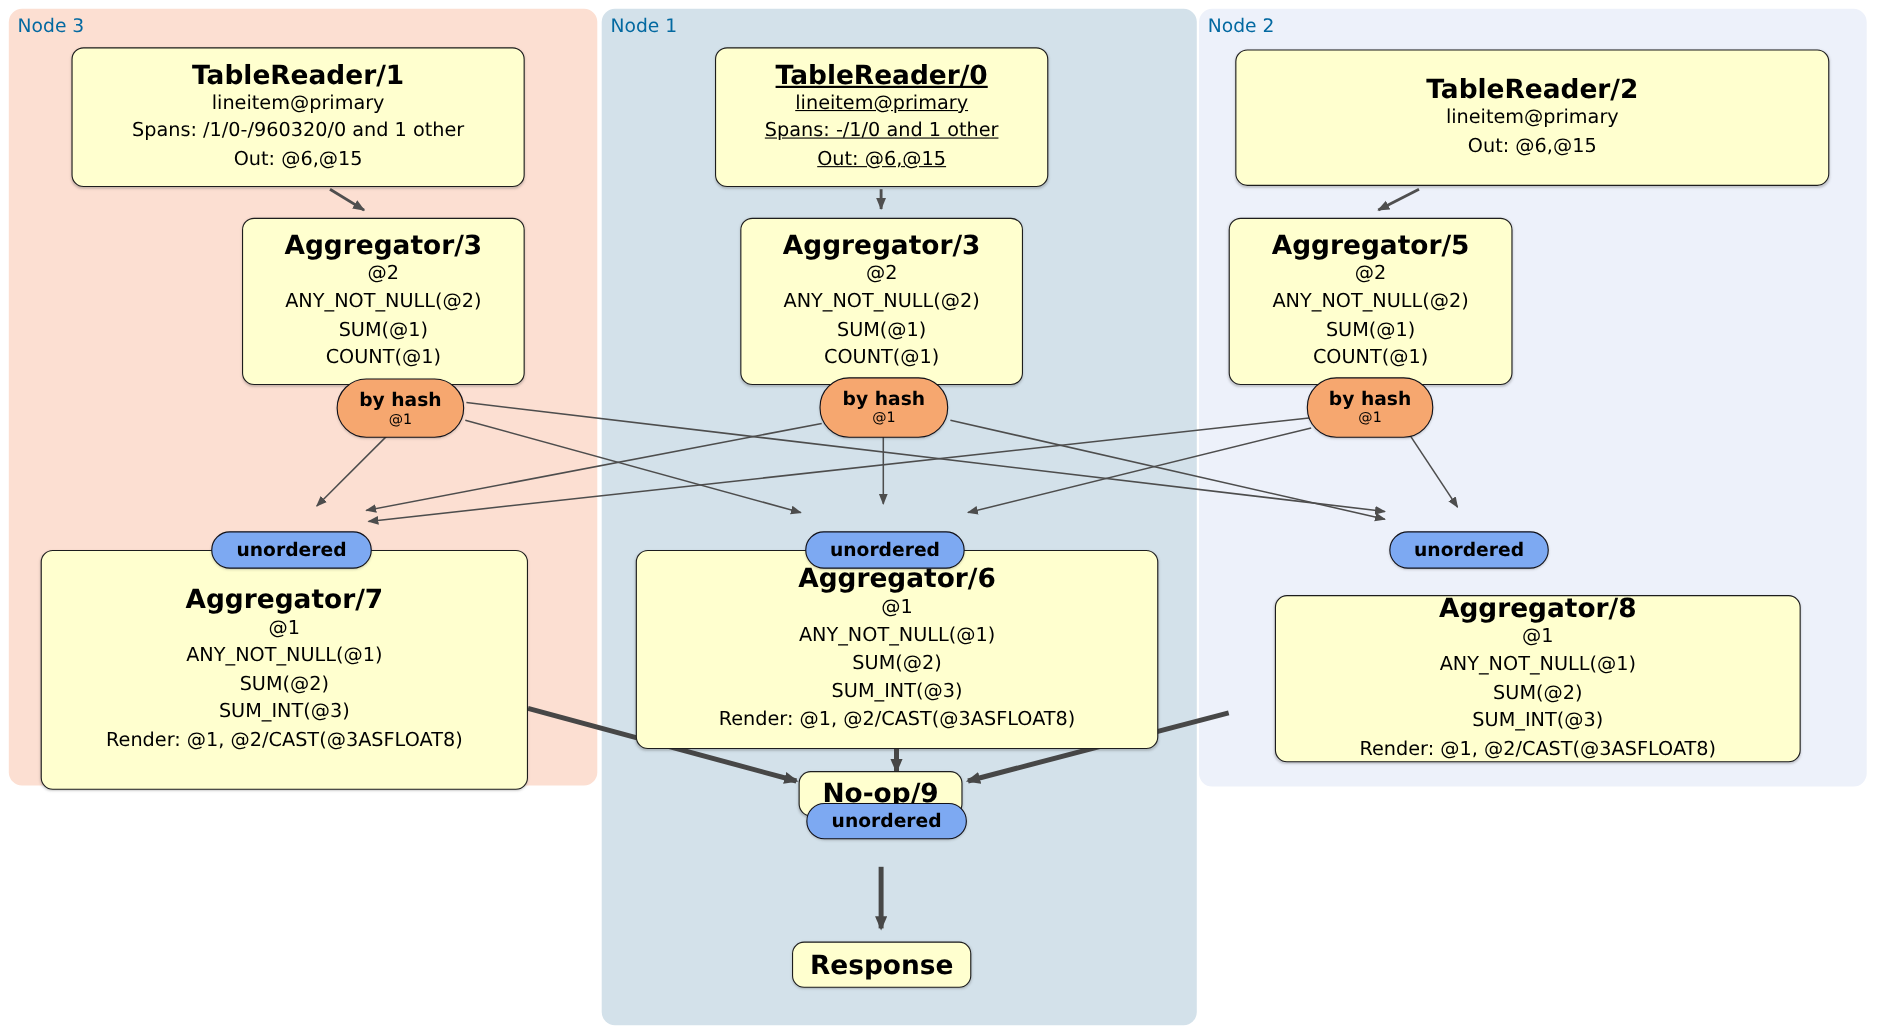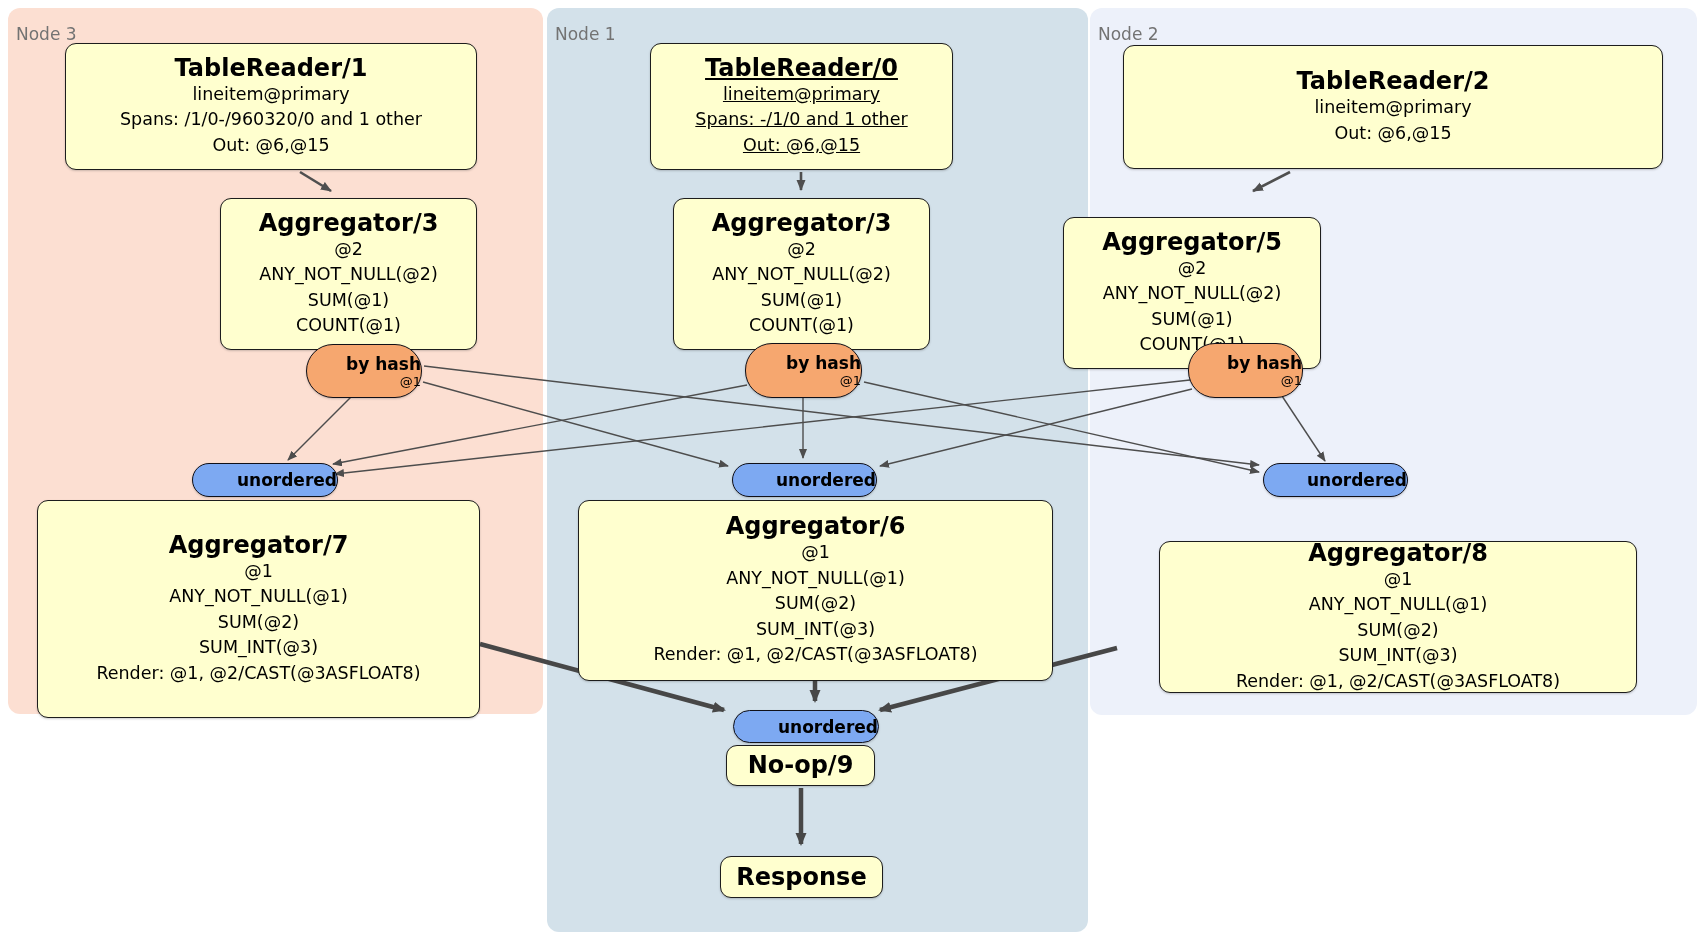--- a/index.html
+++ b/index.html
@@ -2,33 +2,33 @@
 <html><head>
 <meta charset="utf-8">
 <style>
   html,body{margin:0;padding:0;background:#ffffff;}
   .canvas{position:relative;width:1708px;height:940px;background:#ffffff;
           font-family:"DejaVu Sans",sans-serif;overflow:hidden;color:#000;}
   .panel{position:absolute;border-radius:12px;}
   .panel-node3{left:8px;top:8px;width:535px;height:706px;background:#fcdfd2;}
   .panel-node1{left:547px;top:8px;width:541px;height:924px;background:#d3e1ea;}
   .panel-node2{left:1090px;top:8px;width:607px;height:707px;background:#edf1fa;}
-  .panel-label{position:absolute;left:8px;top:14px;font-size:17px;line-height:24px;color:#737373;}
+  .panel-label{position:absolute;left:8px;top:4px;font-size:17px;line-height:24px;color:#0369a1;}
   .edges{position:absolute;left:0;top:0;}
   .nbox{position:absolute;background:#ffffcf;border:1.6px solid #1d1d1d;border-radius:11px;
         box-sizing:border-box;display:flex;flex-direction:column;justify-content:center;
         align-items:center;text-align:center;padding:4px 2px;
         box-shadow:0 1px 2px rgba(60,60,60,0.25);}
   .ntitle{font-weight:bold;font-size:24px;line-height:27px;white-space:nowrap;}
   .nline{font-size:17.5px;line-height:25.5px;white-space:nowrap;}
   .oval{position:absolute;box-sizing:border-box;display:flex;flex-direction:column;
-        align-items:flex-end;justify-content:center;text-align:center;
+        align-items:center;justify-content:center;text-align:center;
         border:1.6px solid #101018;box-shadow:0 1px 2px rgba(60,60,60,0.25);}
   .oval-hash{background:#f6a76f;border-radius:27px;}
-  .oval-uno{background:#7da9f2;border-radius:18px;font-weight:bold;font-size:17px;}
+  .oval-uno{background:#7da9f2;border-radius:18px;font-weight:bold;font-size:17px;margin-top:20px;}
   .hash-title{font-weight:bold;font-size:17px;line-height:20px;}
   .hash-sub{font-size:13px;line-height:15px;}
 </style>
 </head>
 <body>
 
 <div class="canvas">
 
   <div class="panel panel-node3">
     <div class="panel-label">Node 3</div>
@@ -99,21 +99,21 @@
     <div class="nline">SUM(@1)</div>
     <div class="nline">COUNT(@1)</div>
   </div>
   <div class="nbox" style="left:673px;top:198px;width:257px;height:152px;">
     <div class="ntitle">Aggregator/3</div>
     <div class="nline">@2</div>
     <div class="nline">ANY_NOT_NULL(@2)</div>
     <div class="nline">SUM(@1)</div>
     <div class="nline">COUNT(@1)</div>
   </div>
-  <div class="nbox" style="left:1063px;top:198px;width:258px;height:152px;margin-top:19px;">
+  <div class="nbox" style="left:1117px;top:198px;width:258px;height:152px;">
     <div class="ntitle">Aggregator/5</div>
     <div class="nline">@2</div>
     <div class="nline">ANY_NOT_NULL(@2)</div>
     <div class="nline">SUM(@1)</div>
     <div class="nline">COUNT(@1)</div>
   </div>
 
   <div class="nbox" style="left:37px;top:500px;width:443px;height:218px;">
     <div class="ntitle">Aggregator/7</div>
     <div class="nline">@1</div>
@@ -132,21 +132,21 @@
   </div>
   <div class="nbox" style="left:1159px;top:500px;width:478px;height:152px;margin-top:41px;">
     <div class="ntitle">Aggregator/8</div>
     <div class="nline">@1</div>
     <div class="nline">ANY_NOT_NULL(@1)</div>
     <div class="nline">SUM(@2)</div>
     <div class="nline">SUM_INT(@3)</div>
     <div class="nline">Render: @1, @2/CAST(@3ASFLOAT8)</div>
   </div>
 
-  <div class="nbox" style="left:726px;top:745px;width:149px;height:41px;">
+  <div class="nbox" style="left:726px;top:701px;width:149px;height:41px;">
     <div class="ntitle">No-op/9</div>
   </div>
   <div class="nbox" style="left:720px;top:856px;width:163px;height:42px;">
     <div class="ntitle">Response</div>
   </div>
 
   <div class="oval oval-hash" style="left:306px;top:344px;width:116px;height:54px;">
     <div class="hash-title">by hash</div>
     <div class="hash-sub">@1</div>
   </div>

